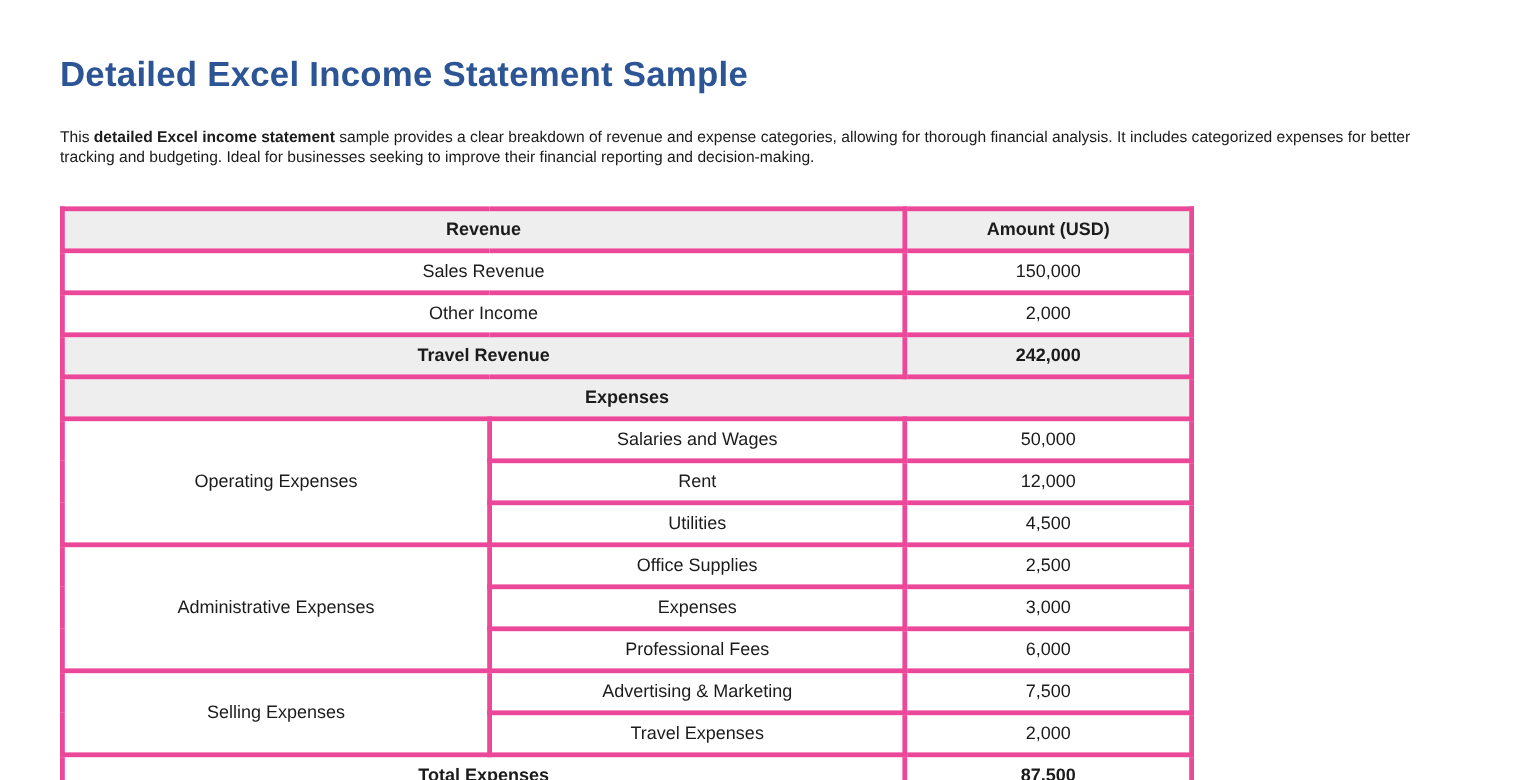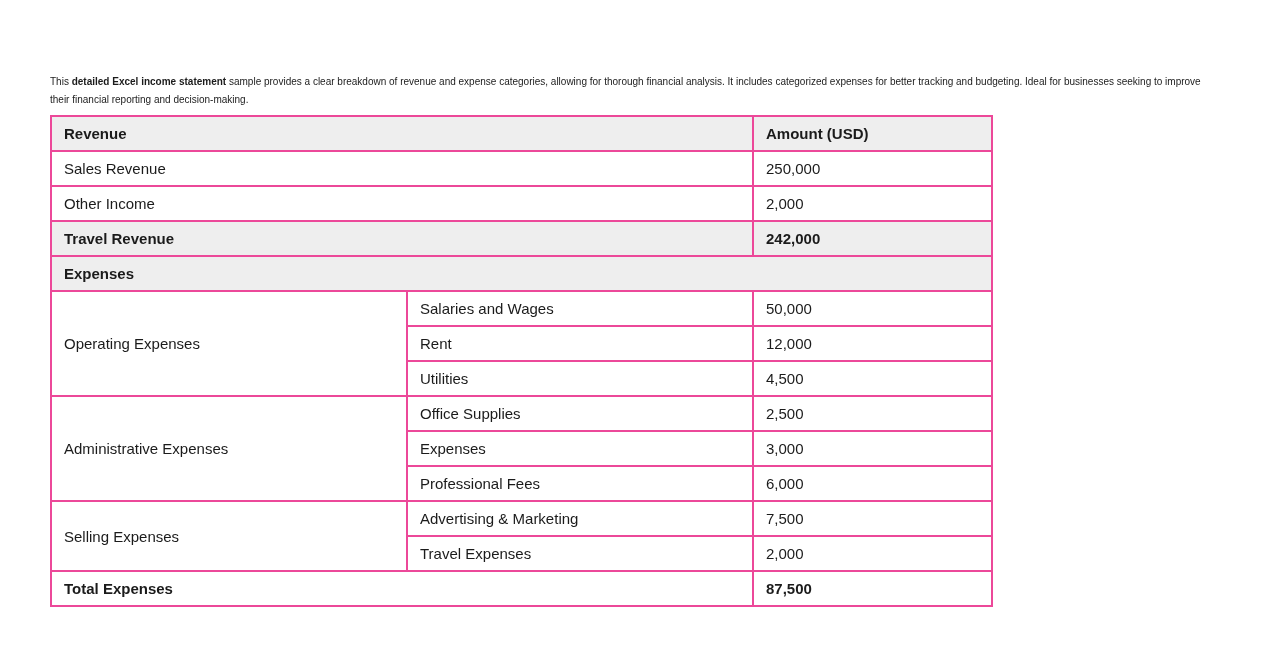--- a/index.html
+++ b/index.html
@@ -15,65 +15,67 @@
   }
   h1.page-title {
     font-size: 29px;
     line-height: 1.1;
     font-weight: bold;
     color: #2d5596;
     letter-spacing: 0.2px;
   }
   p.intro {
     margin-top: 25px;
-    margin-bottom: 7px;
-    font-size: 10px;
+    margin-bottom: 32px;
+    font-size: 13px;
     line-height: 17.5px;
     max-width: 1160px;
   }
   table.income-table {
     border-collapse: collapse;
     table-layout: fixed;
     width: 941px;
   }
   table.income-table td {
-    border: 2px solid #ec4899;
+    border: 4px solid #ec4899;
     height: 35px;
     padding: 0 12px;
     font-size: 15px;
     vertical-align: middle;
     overflow: hidden;
     white-space: nowrap;
+    text-align: center;
   }
   td.gray { background: #eeeeee; }
   td.b { font-weight: bold; }
 </style>
 </head>
 <body>
 
 <div class="content">
 
+  <h1 class="page-title">Detailed Excel Income Statement Sample</h1>
 
   <p class="intro"><span>This </span><strong>detailed Excel income statement</strong><span> sample provides a clear breakdown of revenue and expense categories, allowing for thorough financial analysis. It includes categorized expenses for better tracking and budgeting. Ideal for businesses seeking to improve their financial reporting and decision-making.</span></p>
 
   <table class="income-table">
     <colgroup>
       <col style="width:356px">
       <col style="width:346px">
       <col style="width:239px">
     </colgroup>
     <tbody>
       <tr>
         <td colspan="2" class="gray b">Revenue</td>
         <td class="gray b">Amount (USD)</td>
       </tr>
 
       <tr>
         <td colspan="2">Sales Revenue</td>
-        <td>250,000</td>
+        <td>150,000</td>
       </tr>
       <tr>
         <td colspan="2">Other Income</td>
         <td>2,000</td>
       </tr>
 
       <tr>
         <td colspan="2" class="gray b">Travel Revenue</td>
         <td class="gray b">242,000</td>
       </tr>

